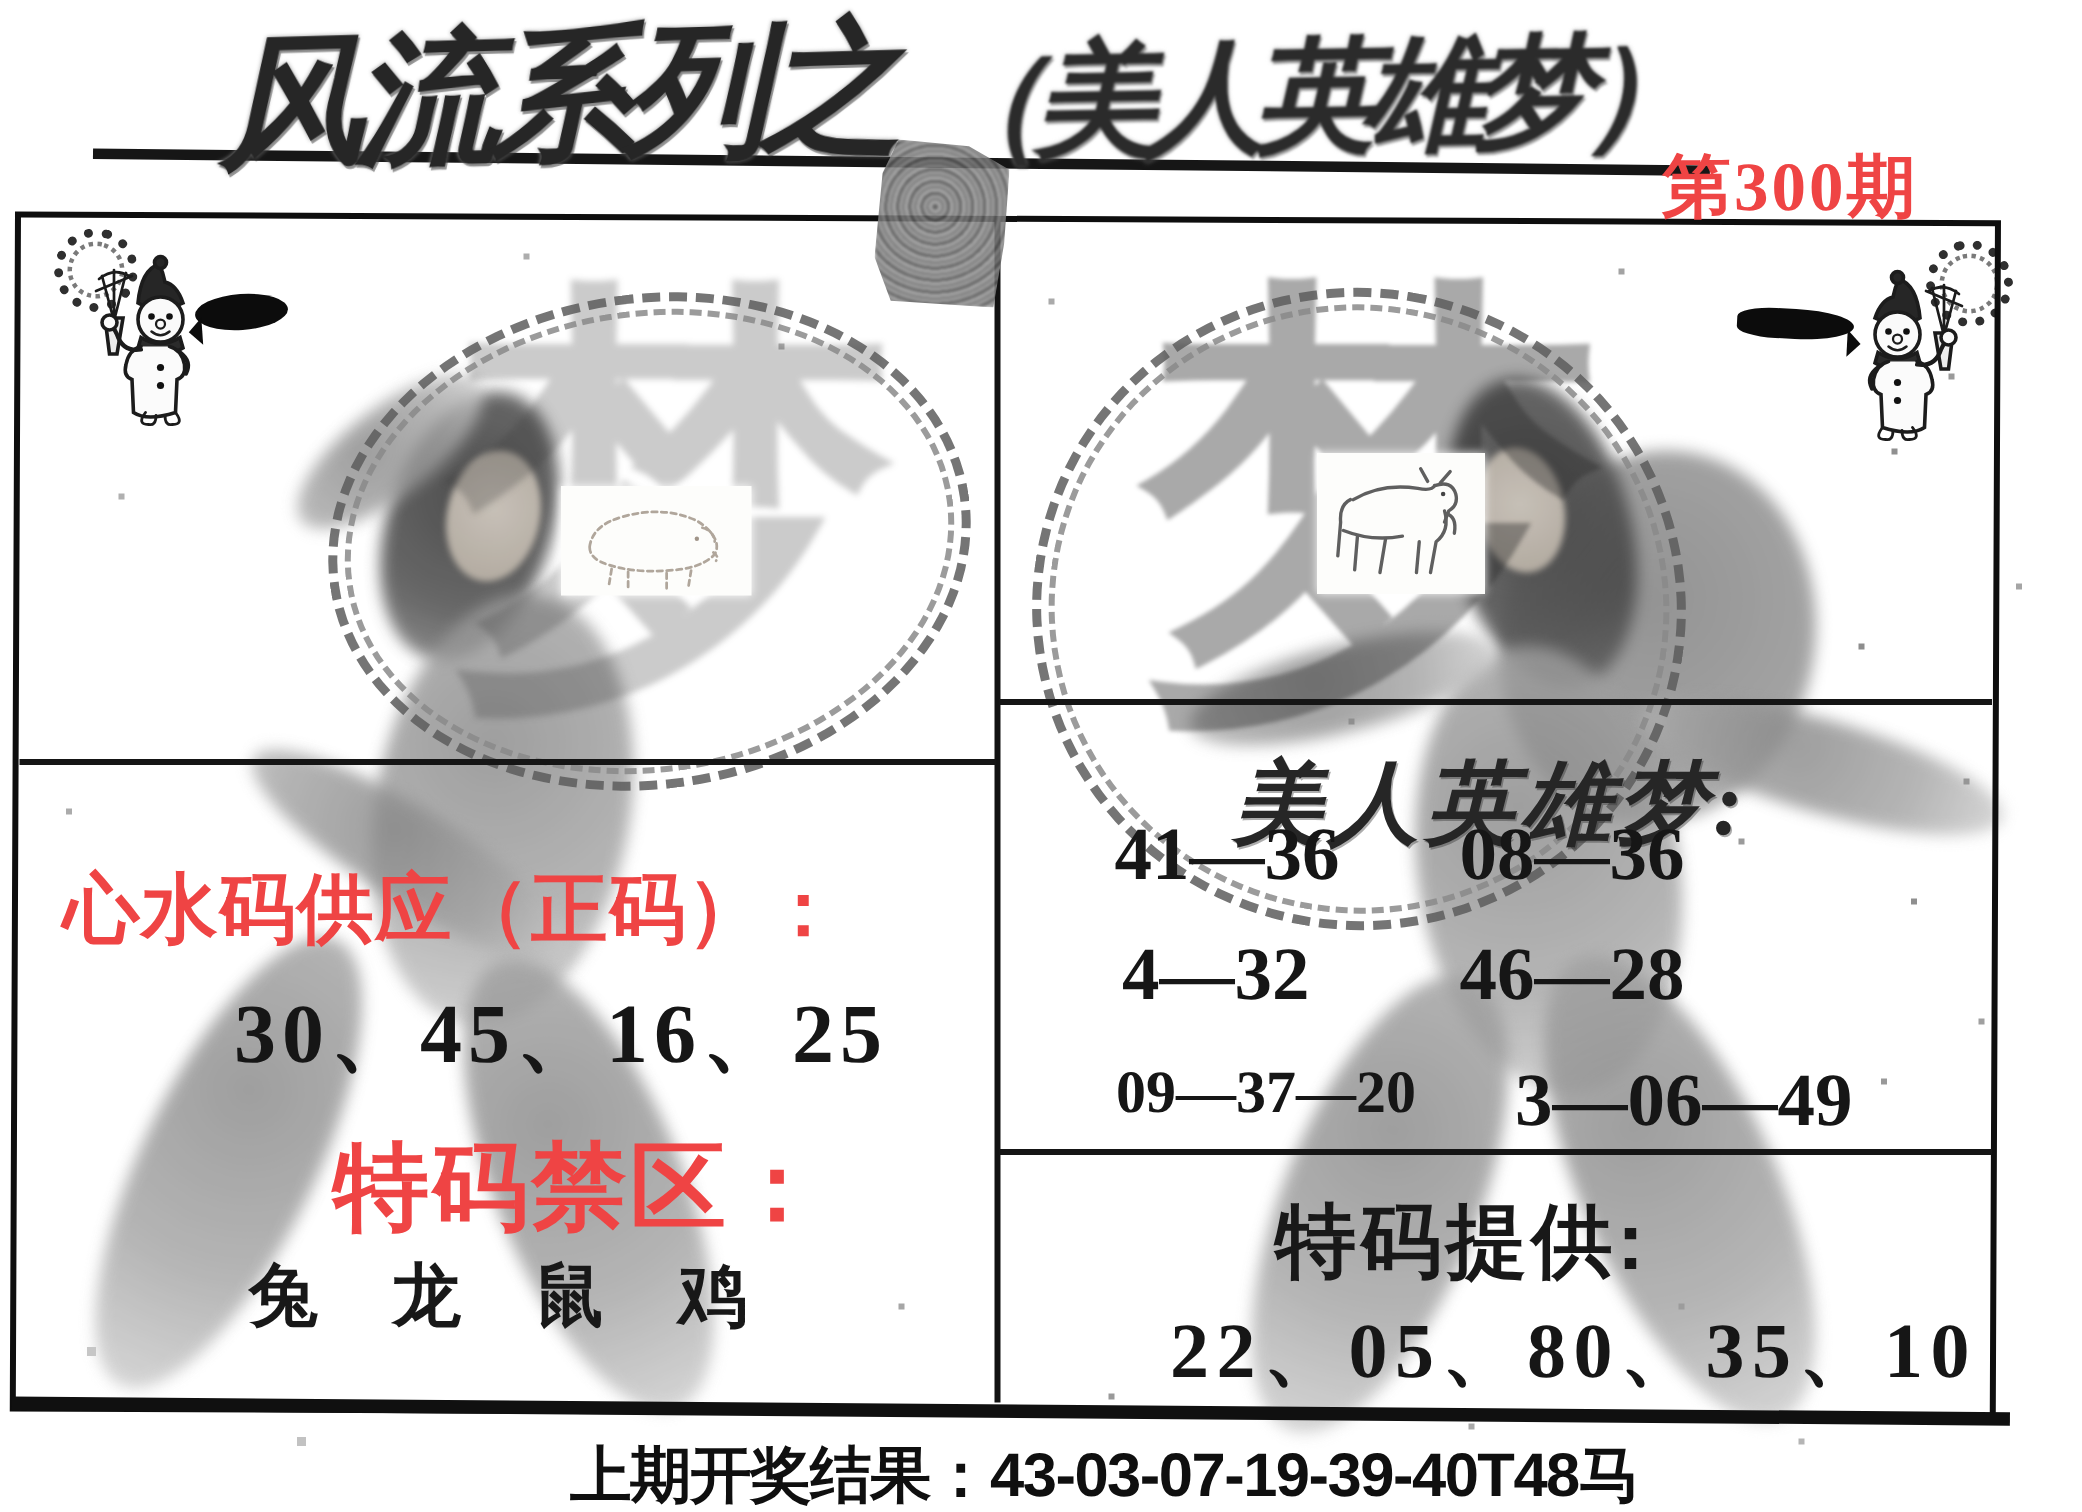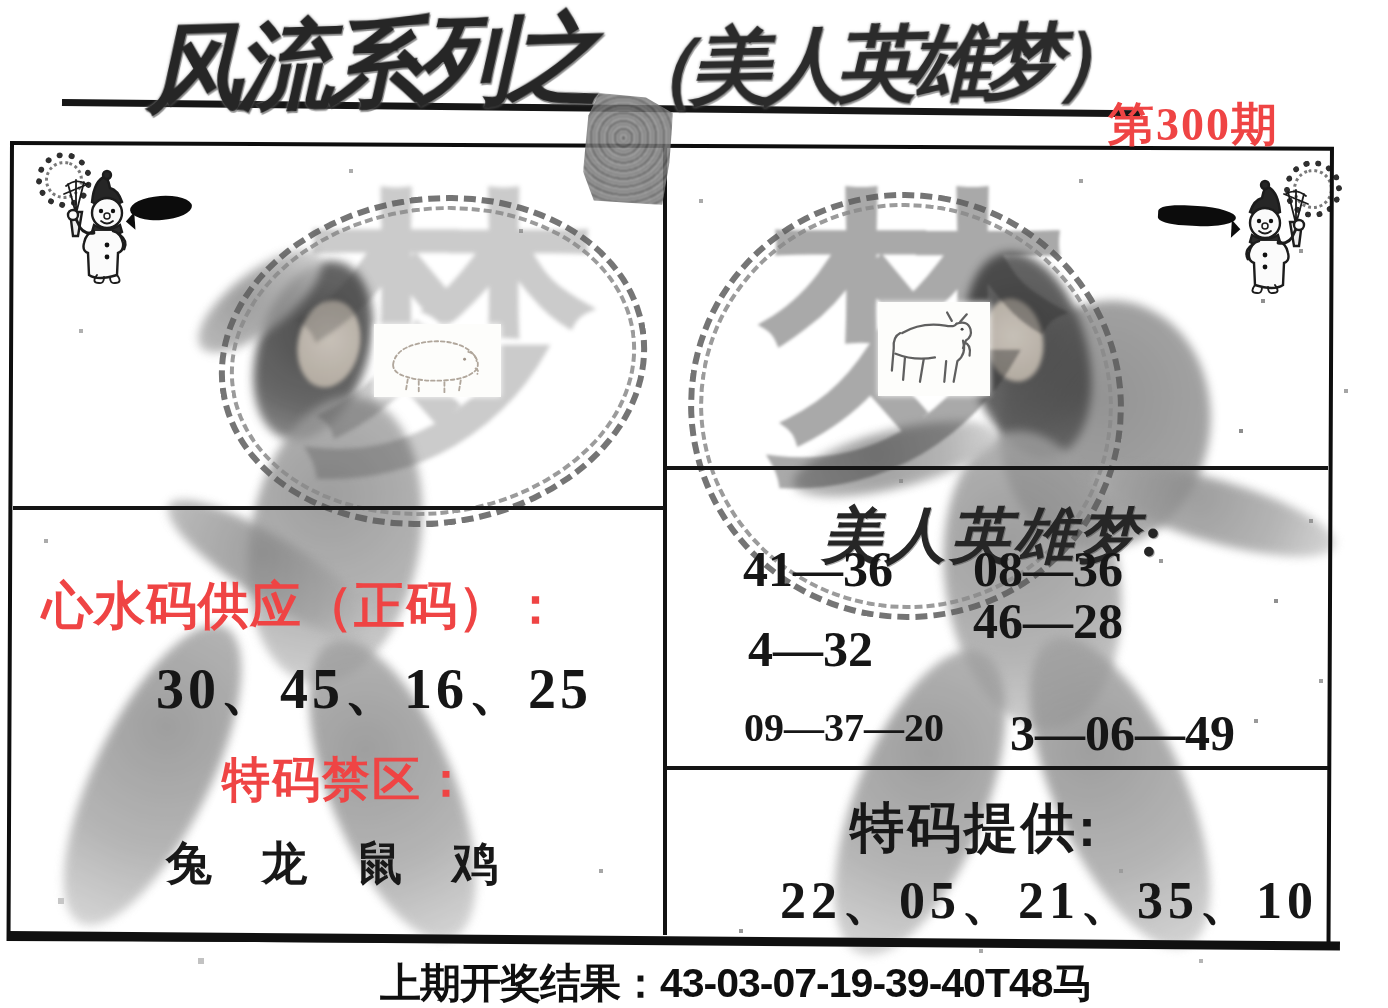--- a/index.html
+++ b/index.html
@@ -148,21 +148,21 @@
           <circle cx="59" cy="77" r="2.4" fill="#111" stroke="none"></circle>
           <circle cx="59" cy="89" r="2.4" fill="#111" stroke="none"></circle>
           <path d="M49 107 q-6 8 2 8 q5 1 5 -6 M69 107 q6 8 -2 8 q-5 1 -5 -6" stroke-width="1.9"></path>
         </g>
       </svg>
     </div>
     <div class="bubble bubble-left" style="left:130px;top:196px;width:62px;height:24px;transform:rotate(-4deg);"></div>
 
     <div class="abs t heading-song" style="left:42px;top:572px;font-size:51px;letter-spacing:1px;">心水码供应（正码）：</div>
     <div class="abs t nums" style="left:128px;top:652px;font-size:56px;letter-spacing:4px;margin-left:28px;">30、45、16、25</div>
-    <div class="abs t heading-song" style="left:222px;top:748px;font-size:48px;letter-spacing:2px;">特码禁区：</div>
+    <div class="abs t heading-song" style="left:222px;top:748px;font-size:64px;letter-spacing:2px;">特码禁区：</div>
     <div class="abs zodiac-row hei">
       <span>兔</span>
       <span>龙</span>
       <span>鼠</span>
       <span>鸡</span>
     </div>
   </div>
 
   <div>
 
@@ -217,23 +217,23 @@
         </g>
       </svg>
     </div>
     <div class="bubble bubble-right" style="left:1158px;top:206px;width:78px;height:20px;transform:rotate(3deg);border-radius:40% 60% 60% 40%;"></div>
 
     <div class="abs t brush" style="left:822px;top:496px;font-size:60px;letter-spacing:4px;">美人英雄梦:</div>
 
     <div class="abs t nums" style="left:743px;top:540px;font-size:50px;">41—36</div>
     <div class="abs t nums" style="left:973px;top:540px;font-size:50px;">08—36</div>
     <div class="abs t nums" style="left:748px;top:620px;font-size:50px;">4—32</div>
-    <div class="abs t nums" style="left:973px;top:592px;font-size:50px;">46—28</div>
+    <div class="abs t nums" style="left:973px;top:620px;font-size:50px;">46—28</div>
     <div class="abs t nums" style="left:744px;top:704px;font-size:40px;">09—37—20</div>
     <div class="abs t nums" style="left:1010px;top:704px;font-size:50px;">3—06—49</div>
 
     <div class="abs t hei" style="left:850px;top:792px;font-size:54px;letter-spacing:3px;">特码提供:</div>
-    <div class="abs t nums" style="left:780px;top:866px;font-size:52px;letter-spacing:5px;">22、05、21、35、10</div>
+    <div class="abs t nums" style="left:780px;top:866px;font-size:52px;letter-spacing:5px;">22、05、80、35、10</div>
   </div>
 
   <div class="abs footer t">上期开奖结果：43-03-07-19-39-40T48马</div>
 
 </div>
 
 </body></html>

